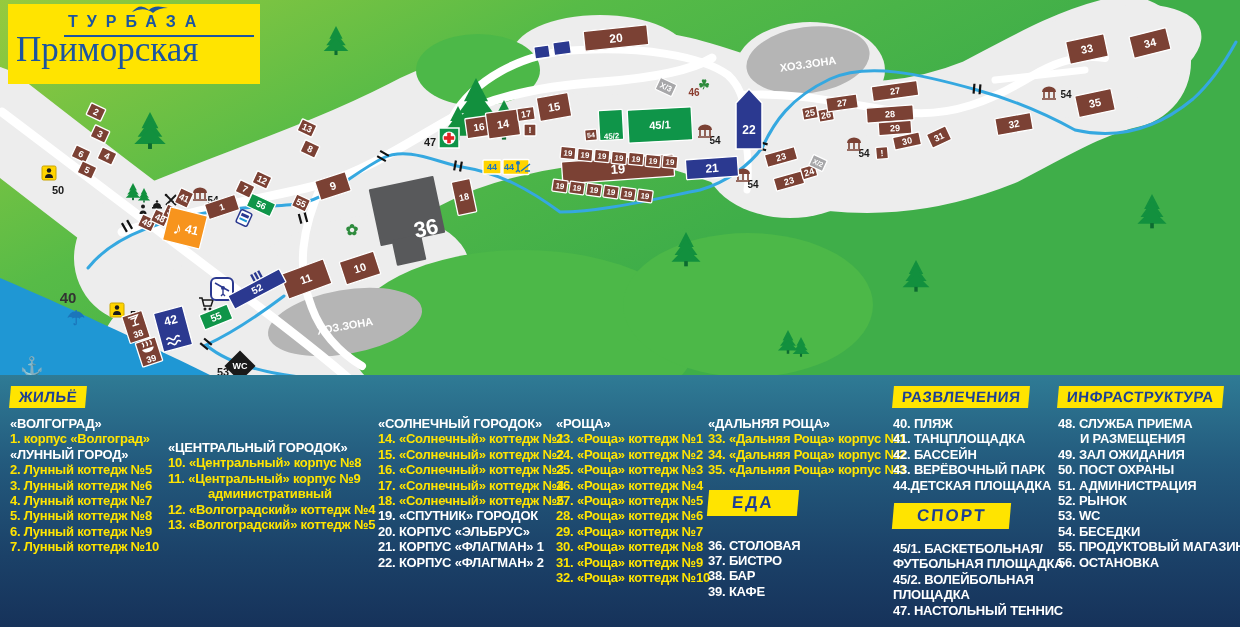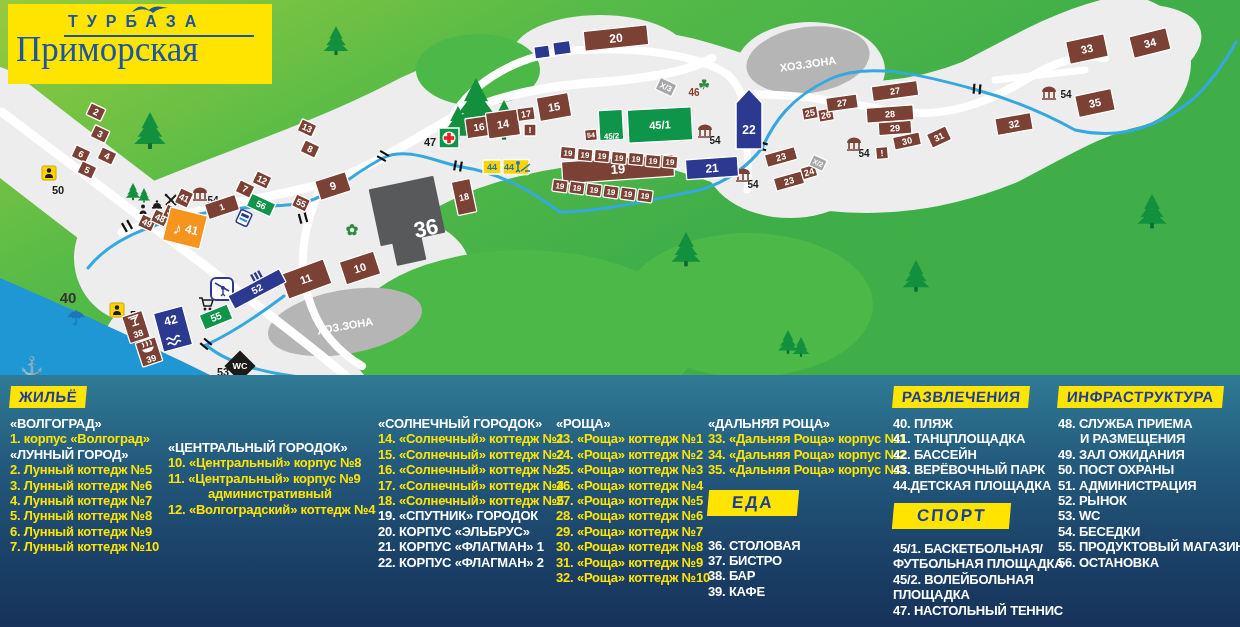--- a/index.html
+++ b/index.html
@@ -2,21 +2,21 @@
 <html><head>
 <meta charset="utf-8">
 <style>
   html,body{margin:0;padding:0;}
   body{width:1240px;height:627px;position:relative;overflow:hidden;
        font-family:"Liberation Sans",sans-serif;background:#3fae49;}
   #map-wrap{position:absolute;left:0;top:0;width:1240px;height:375px;}
   #map-svg text{font-family:"Liberation Sans",sans-serif;}
 
   
-  .logo{position:absolute;left:8px;top:4px;width:252px;height:80px;background:#ffe400;z-index:5;padding-left:12px;}
+  .logo{position:absolute;left:8px;top:4px;width:252px;height:80px;background:#ffe400;z-index:5;}
   .logo-top{position:absolute;left:60px;top:9px;font-size:16px;font-weight:bold;
             letter-spacing:9px;color:#1c55a0;white-space:nowrap;}
   .logo-rule{position:absolute;left:56px;top:31px;width:190px;height:2px;background:#1c55a0;}
   .logo-title{position:absolute;left:8px;top:28px;font-family:"Liberation Serif",serif;
               font-size:35px;color:#1c55a0;line-height:1.05;white-space:nowrap;}
   .gull{position:absolute;left:120px;top:-4px;}
 
   
   .legend{position:absolute;left:0;top:375px;width:1240px;height:252px;
           background:linear-gradient(180deg,#2f7b95 0%,#235a7d 35%,#1b4168 72%,#16325a 100%);}
@@ -653,20 +653,21 @@
       <div class="li y">6. Лунный коттедж №9</div>
       <div class="li y">7. Лунный коттедж №10</div>
     </div>
     <div class="col" style="left: 168px; margin-top: 24px;">
       <div class="spacer"></div>
       <div class="li w">«ЦЕНТРАЛЬНЫЙ ГОРОДОК»</div>
       <div class="li y">10. «Центральный» корпус №8</div>
       <div class="li y">11. «Центральный» корпус №9</div>
       <div class="li y" style="padding-left: 40px;">административный</div>
       <div class="li y">12. «Волгоградский» коттедж №4</div>
+      <div class="li y">13. «Волгоградский» коттедж №5</div>
     </div>
     <div class="col" style="left: 378px;">
       <div class="spacer"></div>
       <div class="li w">«СОЛНЕЧНЫЙ ГОРОДОК»</div>
       <div class="li y">14. «Солнечный» коттедж №1</div>
       <div class="li y">15. «Солнечный» коттедж №2</div>
       <div class="li y">16. «Солнечный» коттедж №3</div>
       <div class="li y">17. «Солнечный» коттедж №4</div>
       <div class="li y">18. «Солнечный» коттедж №5</div>
       <div class="li w">19. «СПУТНИК» ГОРОДОК</div>

